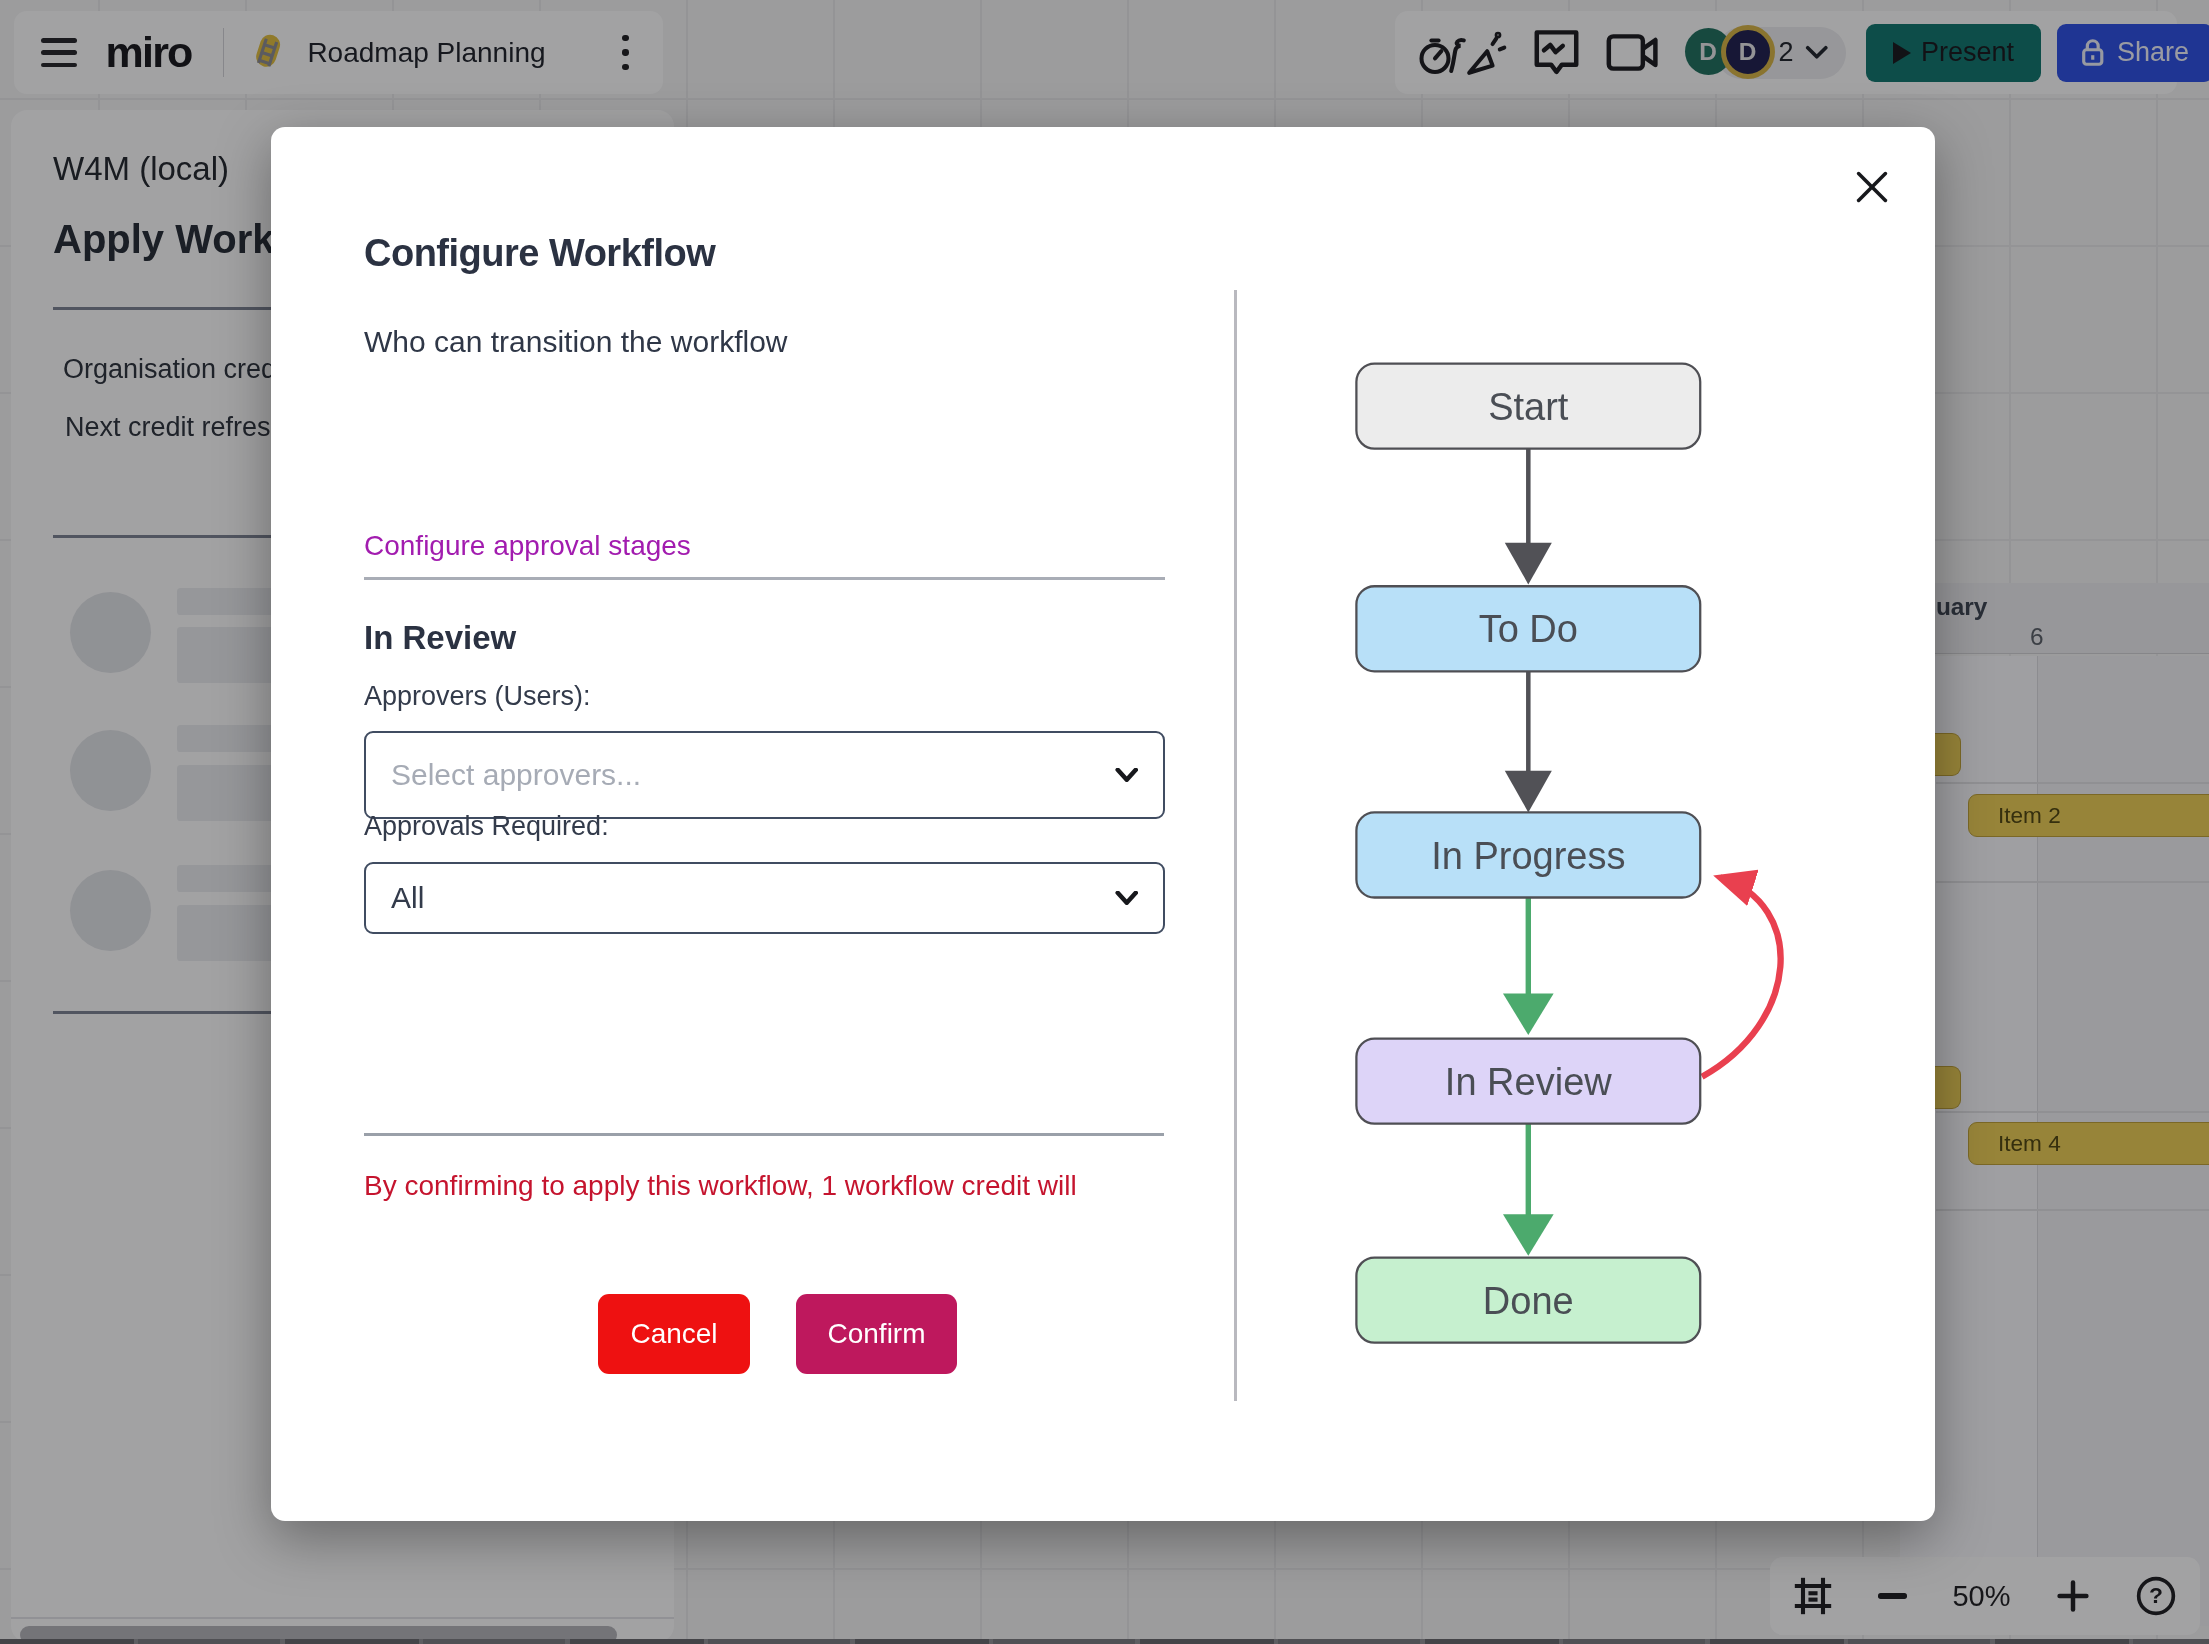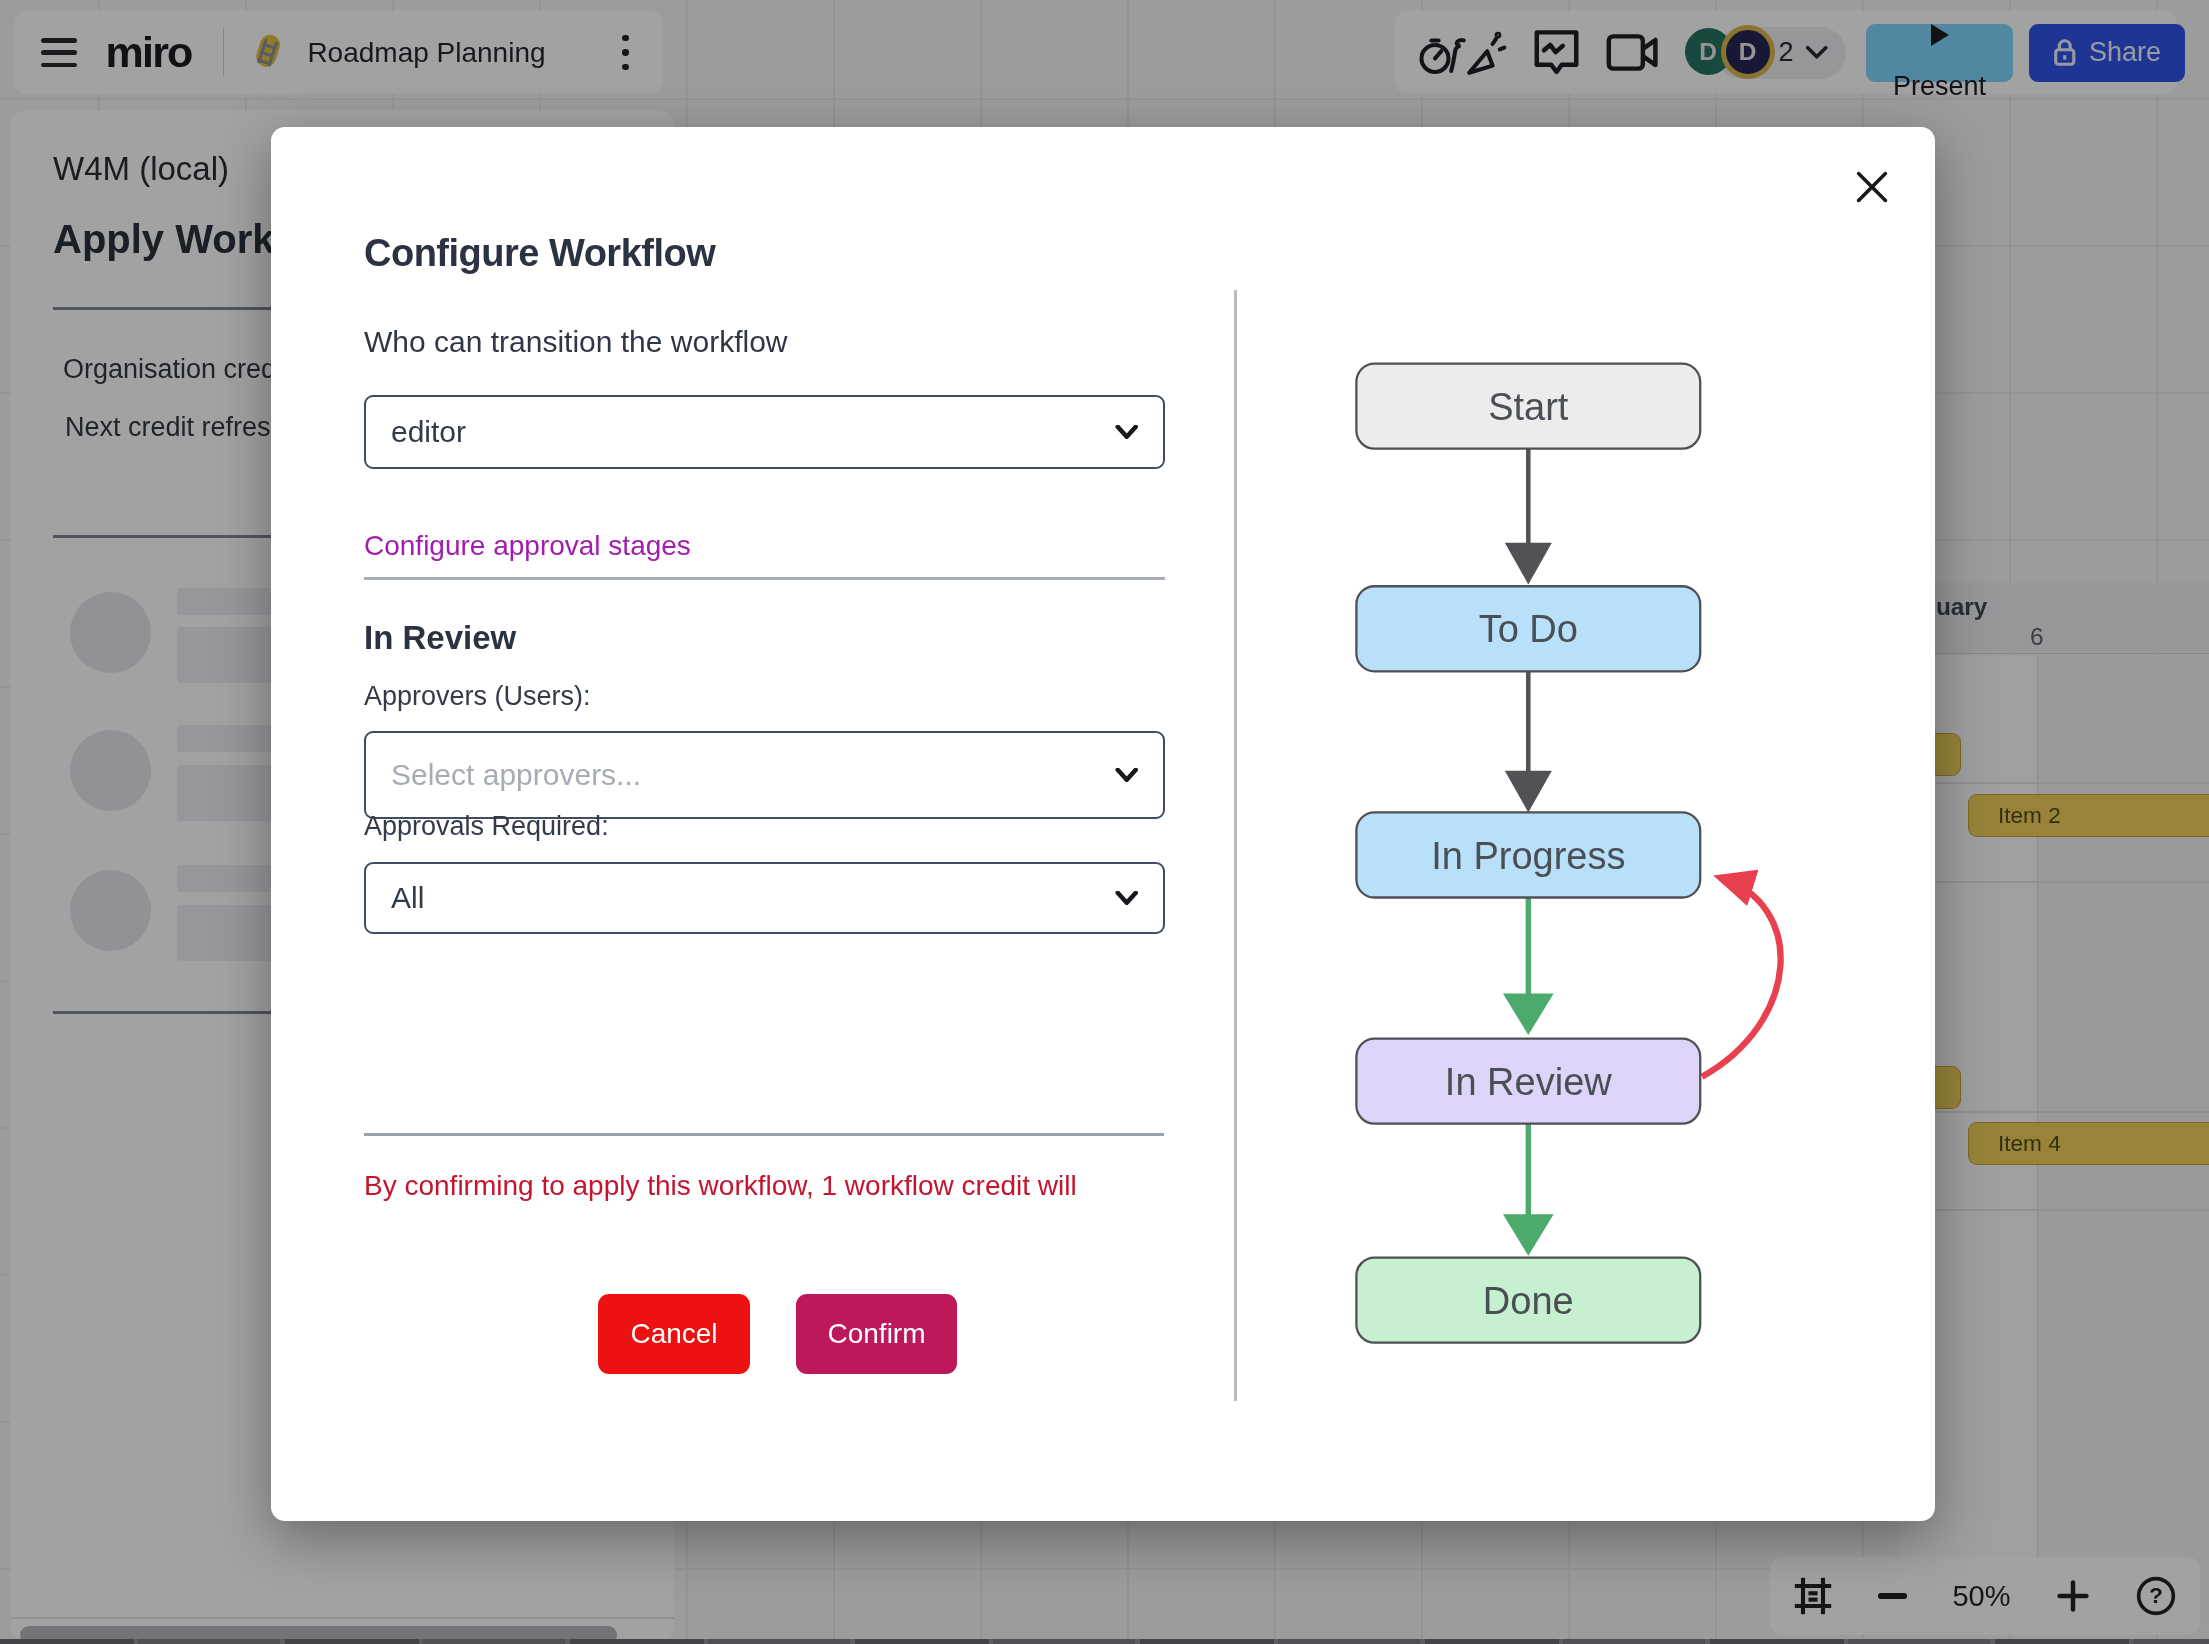--- a/index.html
+++ b/index.html
@@ -39,22 +39,22 @@
   .collab { position:relative; margin-left:23.5px; height:52px; display:flex; align-items:center; }
   .collab .pill { background:#ededf0; border-radius:904px; height:52px; display:flex; align-items:center;
                   padding:0 18px 0 63px; margin-left:31px; }
   .avatar { position:absolute; top:1.8px; width:47px; height:47px; border-radius:50%;
             display:flex; align-items:center; justify-content:center;
             color:#e8e8ea; font-size:24.4px; font-weight:700; }
   .avatar.green { left:0; background:#1f705e; z-index:3; }
   .avatar.navy  { left:36px; background:#20204f; border:5.4px solid #d8b545; width:54px; height:54px; top:-1.8px; z-index:4; }
   .collab-count { font-size:27px; color:#20242c; margin-right:11px; }
 
-  .present-btn { margin-left:20px; height:58px; border-radius:9px; background:#7dd3fc; color:#17181c;
-                 display:flex; align-items:center; padding:0 27px; gap:25px; font-size:27px; cursor:pointer;flex-direction:column; }
+  .present-btn { margin-left:20px; height:58px; border-radius:9px; background:#0f766e; color:#17181c;
+                 display:flex; align-items:center; padding:0 27px; gap:10px; font-size:27px; cursor:pointer; }
   .play-tri { width:0; height:0; border-left:18px solid #17181c; border-top:11px solid transparent;
               border-bottom:11px solid transparent; }
   .share-btn { margin-left:16.3px; height:58px; border-radius:9px; background:#2d50e6; color:#f2f4fd;
                display:flex; align-items:center; padding:0 23.5px; gap:12.7px; font-size:27px; cursor:pointer; }
 
   
   .side-panel { position:absolute; left:11px; top:110px; width:663px; height:1532px; background:#fff;
                 border-radius:16.3px; z-index:1; overflow:hidden; }
   .sp-board-name { position:absolute; left:42px; top:40px; font-size:33px; font-weight:500; color:#23272e; }
   .sp-title { position:absolute; left:42px; top:107px; font-size:40px; font-weight:600; color:#262c36; white-space:nowrap; }
@@ -278,26 +278,20 @@
     <div class="close-btn">
       <svg width="34" height="34" viewBox="0 0 38 38" stroke="#17181c" stroke-width="4" stroke-linecap="round">
         <line x1="4" y1="4" x2="34" y2="34"></line>
           <line x1="34" y1="4" x2="4" y2="34"></line>
       </svg>
     </div>
 
     <div class="modal-title">Configure Workflow</div>
 
     <div class="fld-label" style="top:198px">Who can transition the workflow</div>
-    <div class="sel" style="top:268px">
-      <span>editor</span>
-      <svg class="chev" width="23.5" height="14.5" viewBox="0 0 26 16">
-        <polyline points="3,2 13,13 23,2" fill="none" stroke="#17181c" stroke-width="5" stroke-linecap="round" stroke-linejoin="round"></polyline>
-      </svg>
-    </div>
 
     <div class="stage-heading">Configure approval stages</div>
     <div class="hr" style="top:450px; width:801px"></div>
 
     <div class="stage-name">In Review</div>
     <div class="sub-label" style="top:554px">Approvers (Users):</div>
     <div class="sel placeholder" style="top:604px; height:88px">
       <span>Select approvers...</span>
       <svg class="chev" width="23.5" height="14.5" viewBox="0 0 26 16">
         <polyline points="3,2 13,13 23,2" fill="none" stroke="#17181c" stroke-width="5" stroke-linecap="round" stroke-linejoin="round"></polyline>

